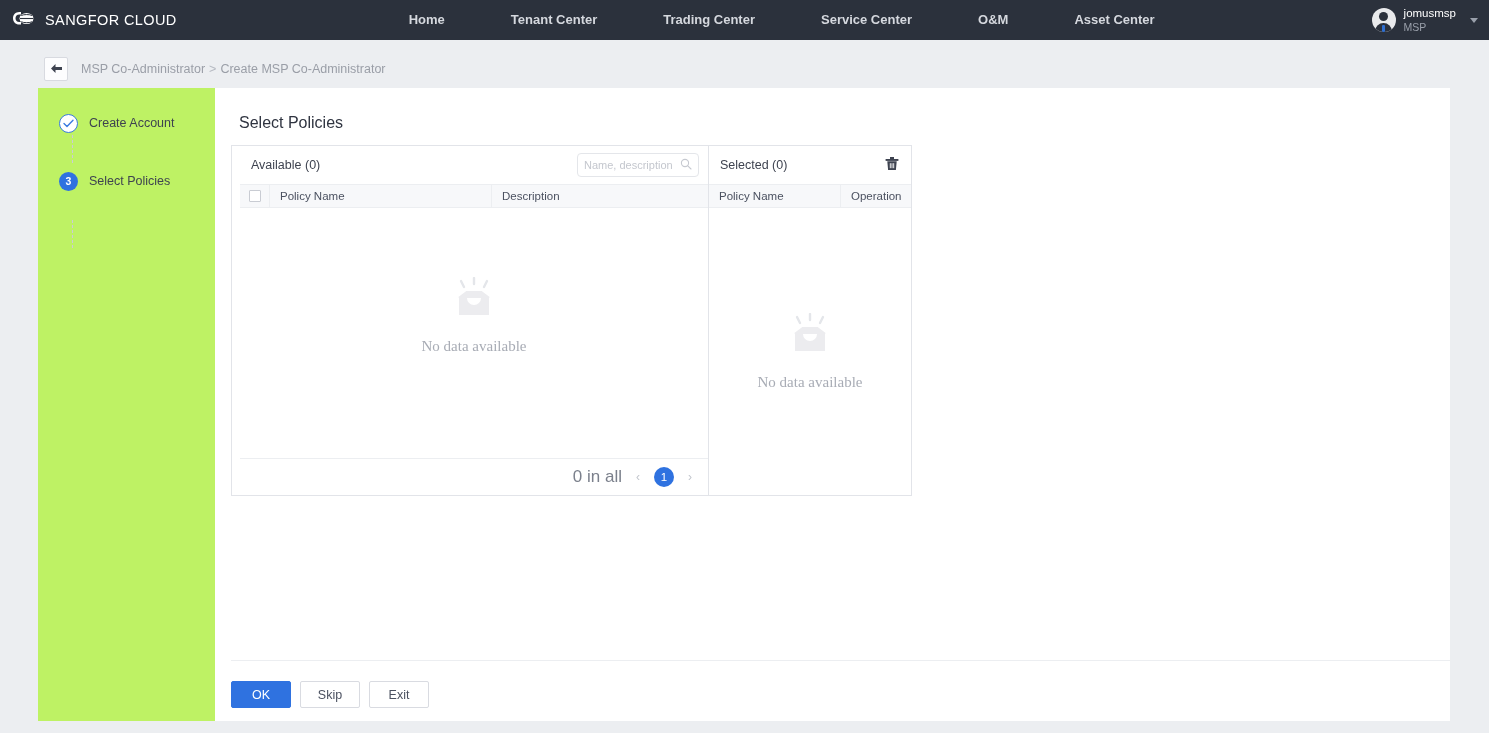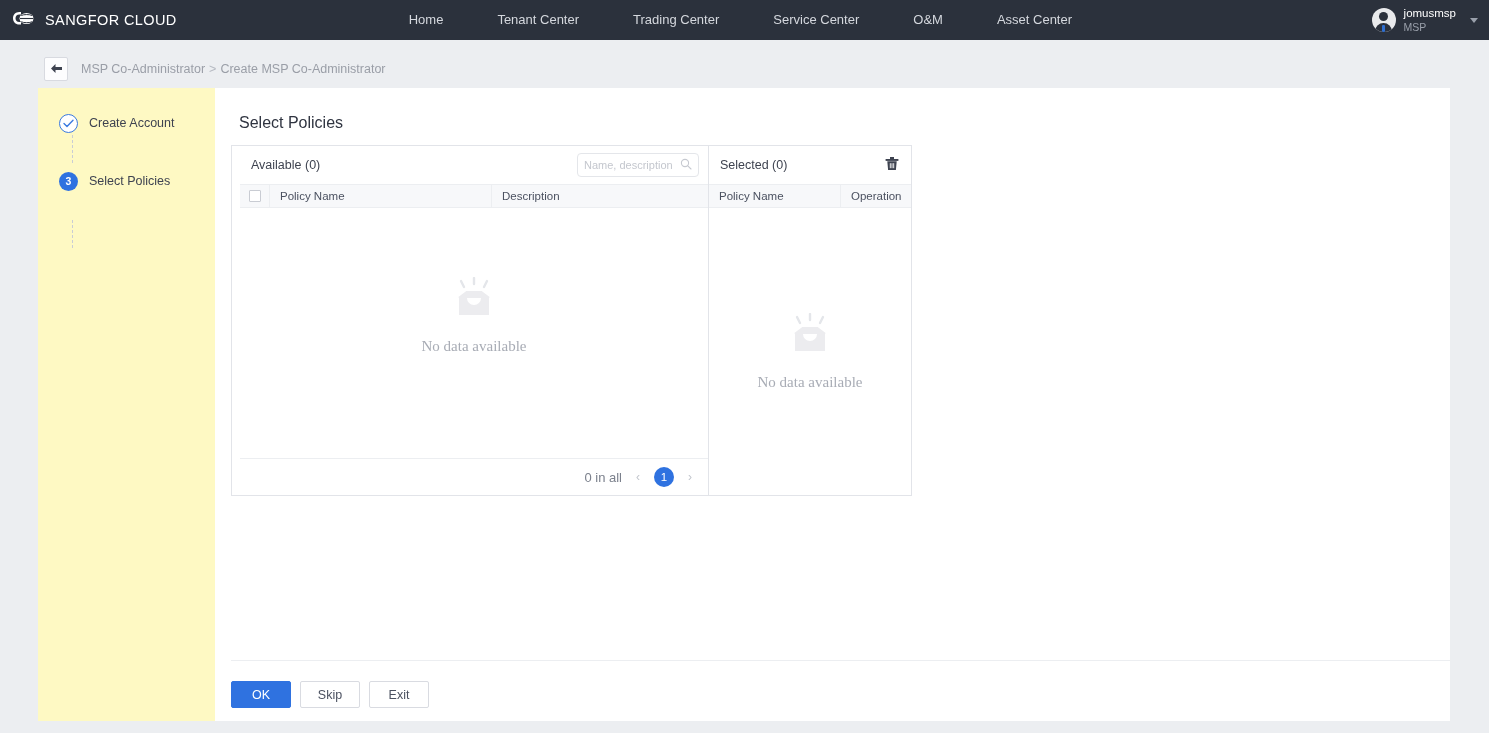--- a/index.html
+++ b/index.html
@@ -33,21 +33,22 @@
   .brand-text {
     color: #ffffff;
     font-size: 14.5px;
     letter-spacing: 0.4px;
     white-space: nowrap;
   }
   .nav-links {
     display: flex;
     align-items: center;
     margin-left: 205px;
-    gap: 0px;
+    gap: 12px;
+    font-weight: bold;
   }
   .nav-link {
     color: #d5d8de;
     font-size: 13px;
     padding: 0 27px;
     line-height: 40px;
     height: 40px;
     white-space: nowrap;
     cursor: pointer;
   }
@@ -135,21 +136,21 @@
   .card {
     position: absolute;
     top: 88px; left: 38px;
     width: 1412px;
     height: 633px;
     background: #ffffff;
     display: flex;
   }
   .steps-rail {
     width: 177px;
-    background: #fef9c3;
+    background: #bef264;
     flex: none;
     padding-top: 21px;
     position: relative;
   }
   .step {
     display: flex;
     align-items: center;
     gap: 11px;
     padding-left: 21px;
     height: 28px;
@@ -315,21 +316,21 @@
   .pager {
     height: 37px;
     border-top: 1px solid #eceef1;
     display: flex;
     align-items: center;
     justify-content: flex-end;
     padding-right: 14px;
     gap: 12px;
     flex: none;
   }
-  .pager-total { font-size: 13px; color: #7b808c; }
+  .pager-total { font-size: 17px; color: #7b808c; }
   .pg-arrow {
     font-size: 12px;
     color: #c2c6cd;
     cursor: pointer;
     user-select: none;
     padding: 0 2px;
   }
   .pg-num {
     width: 20px; height: 20px;
     border-radius: 50%;

